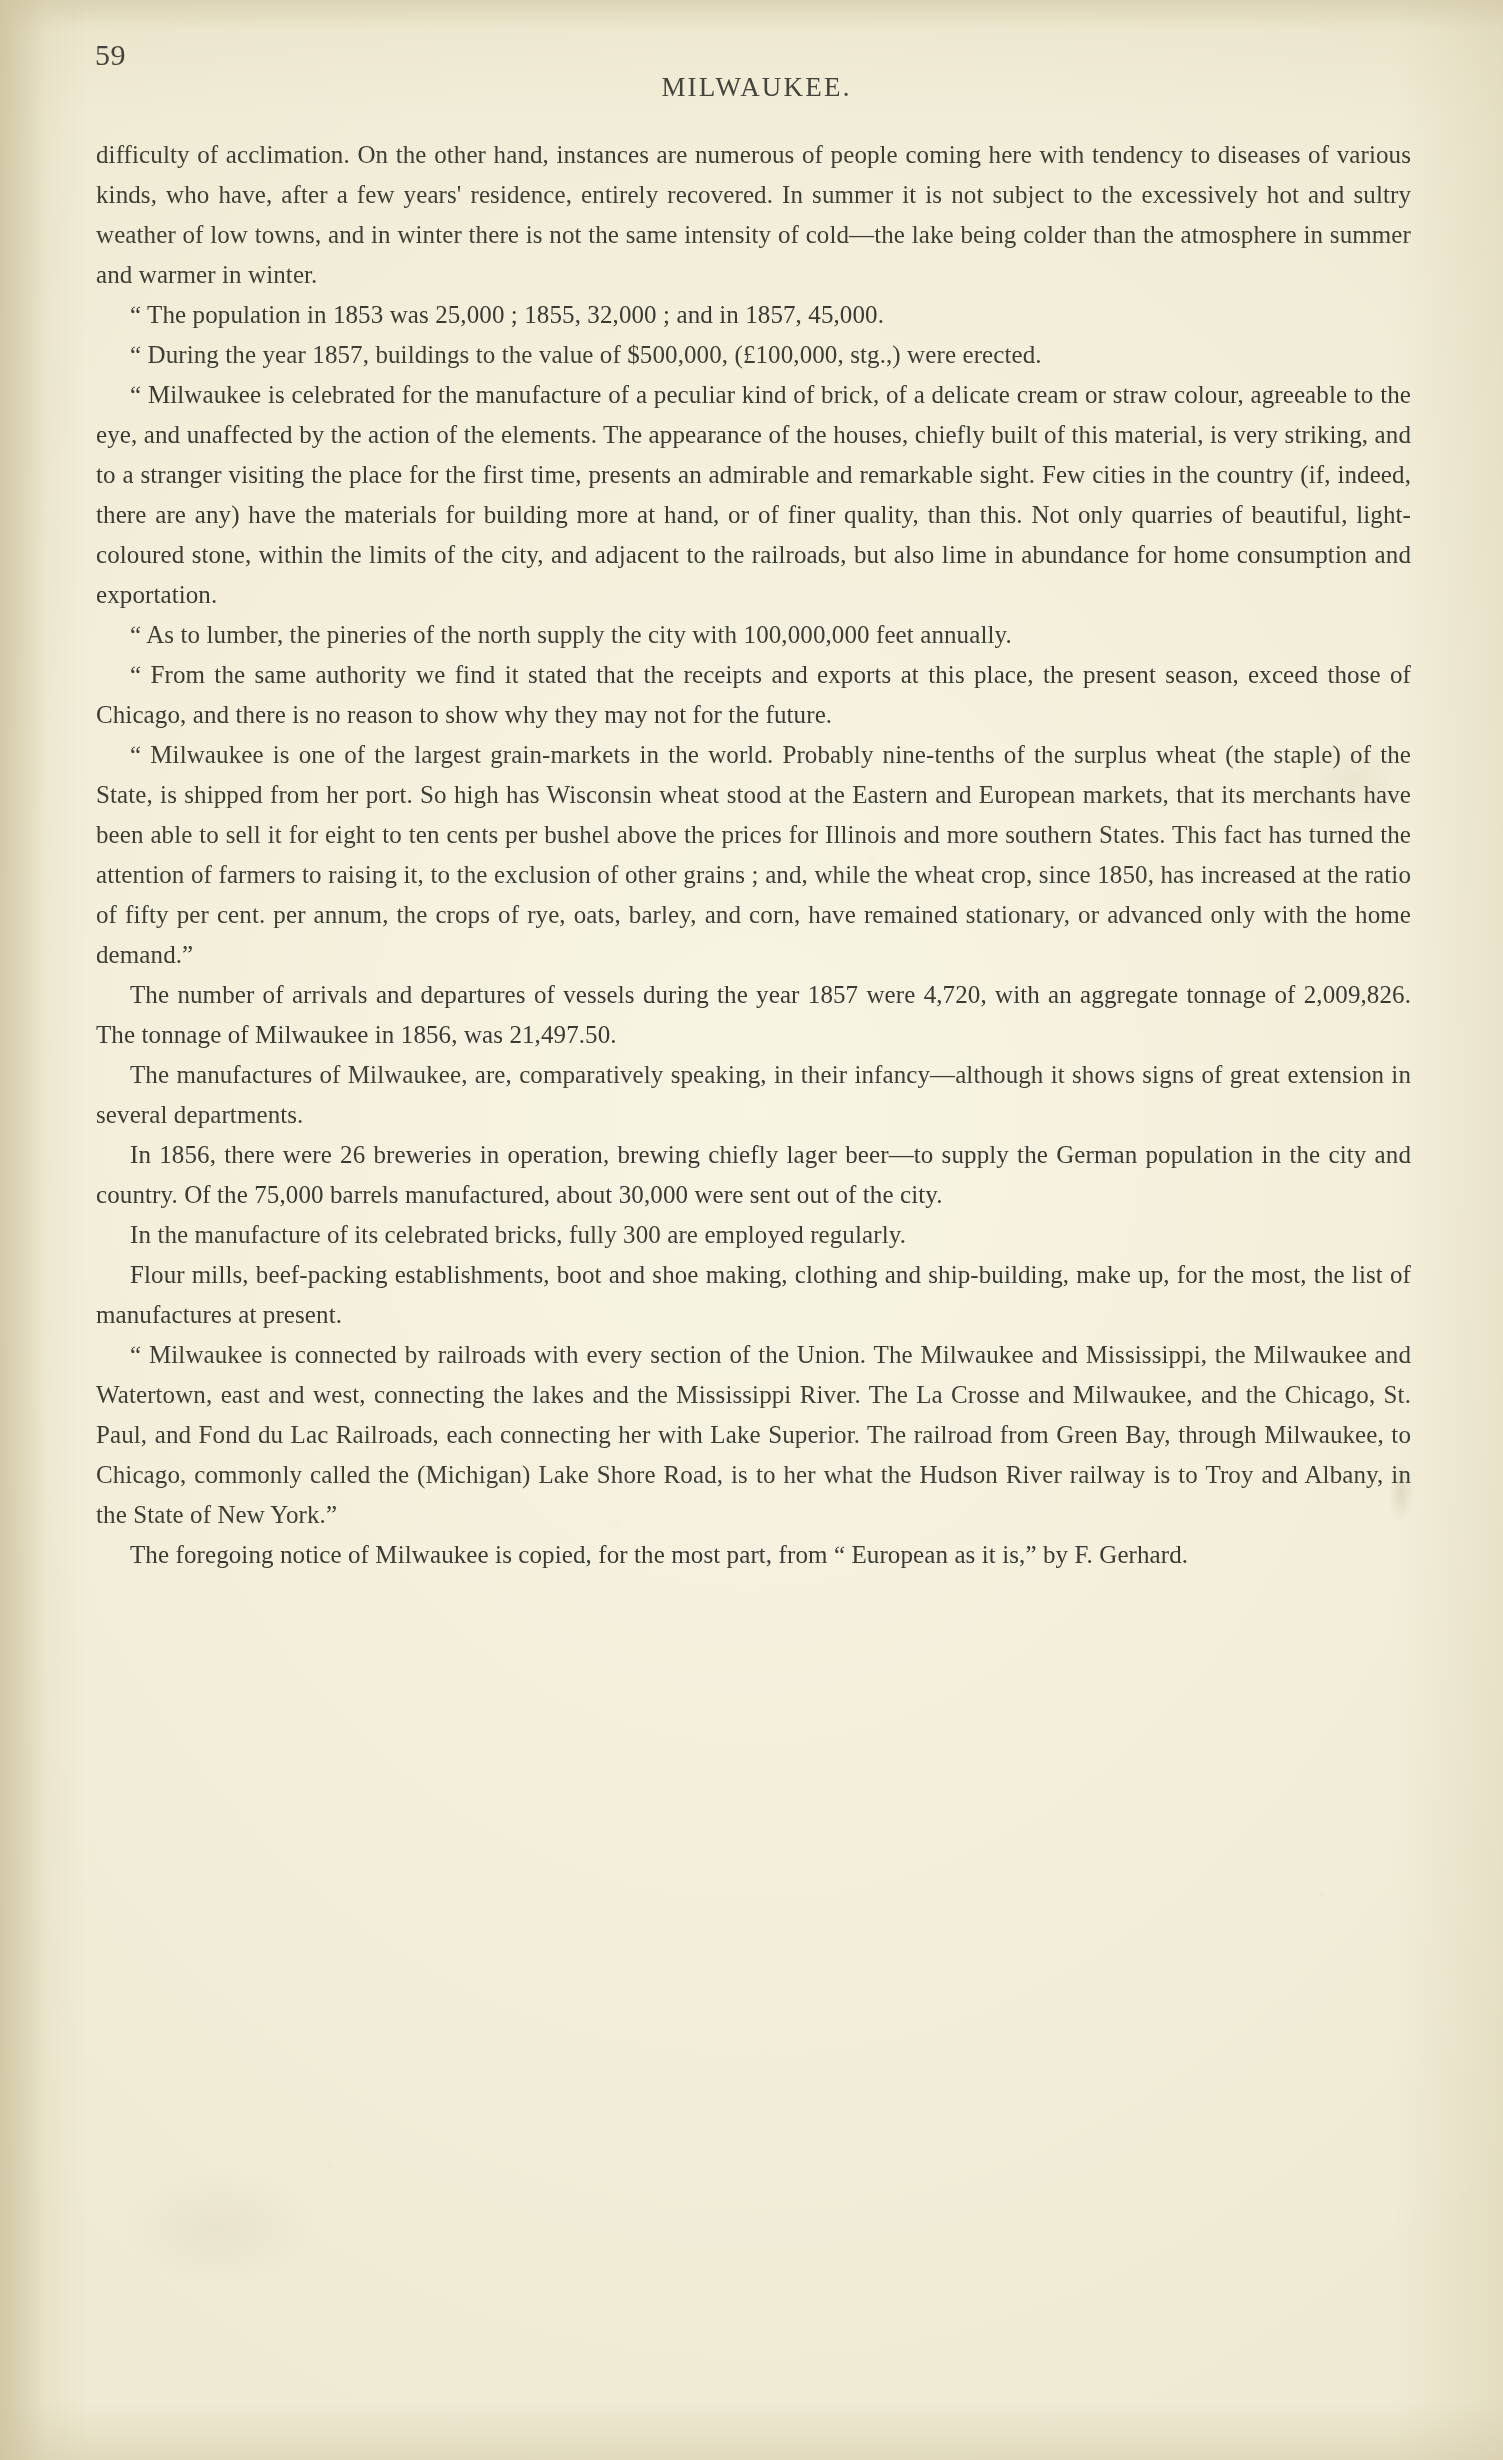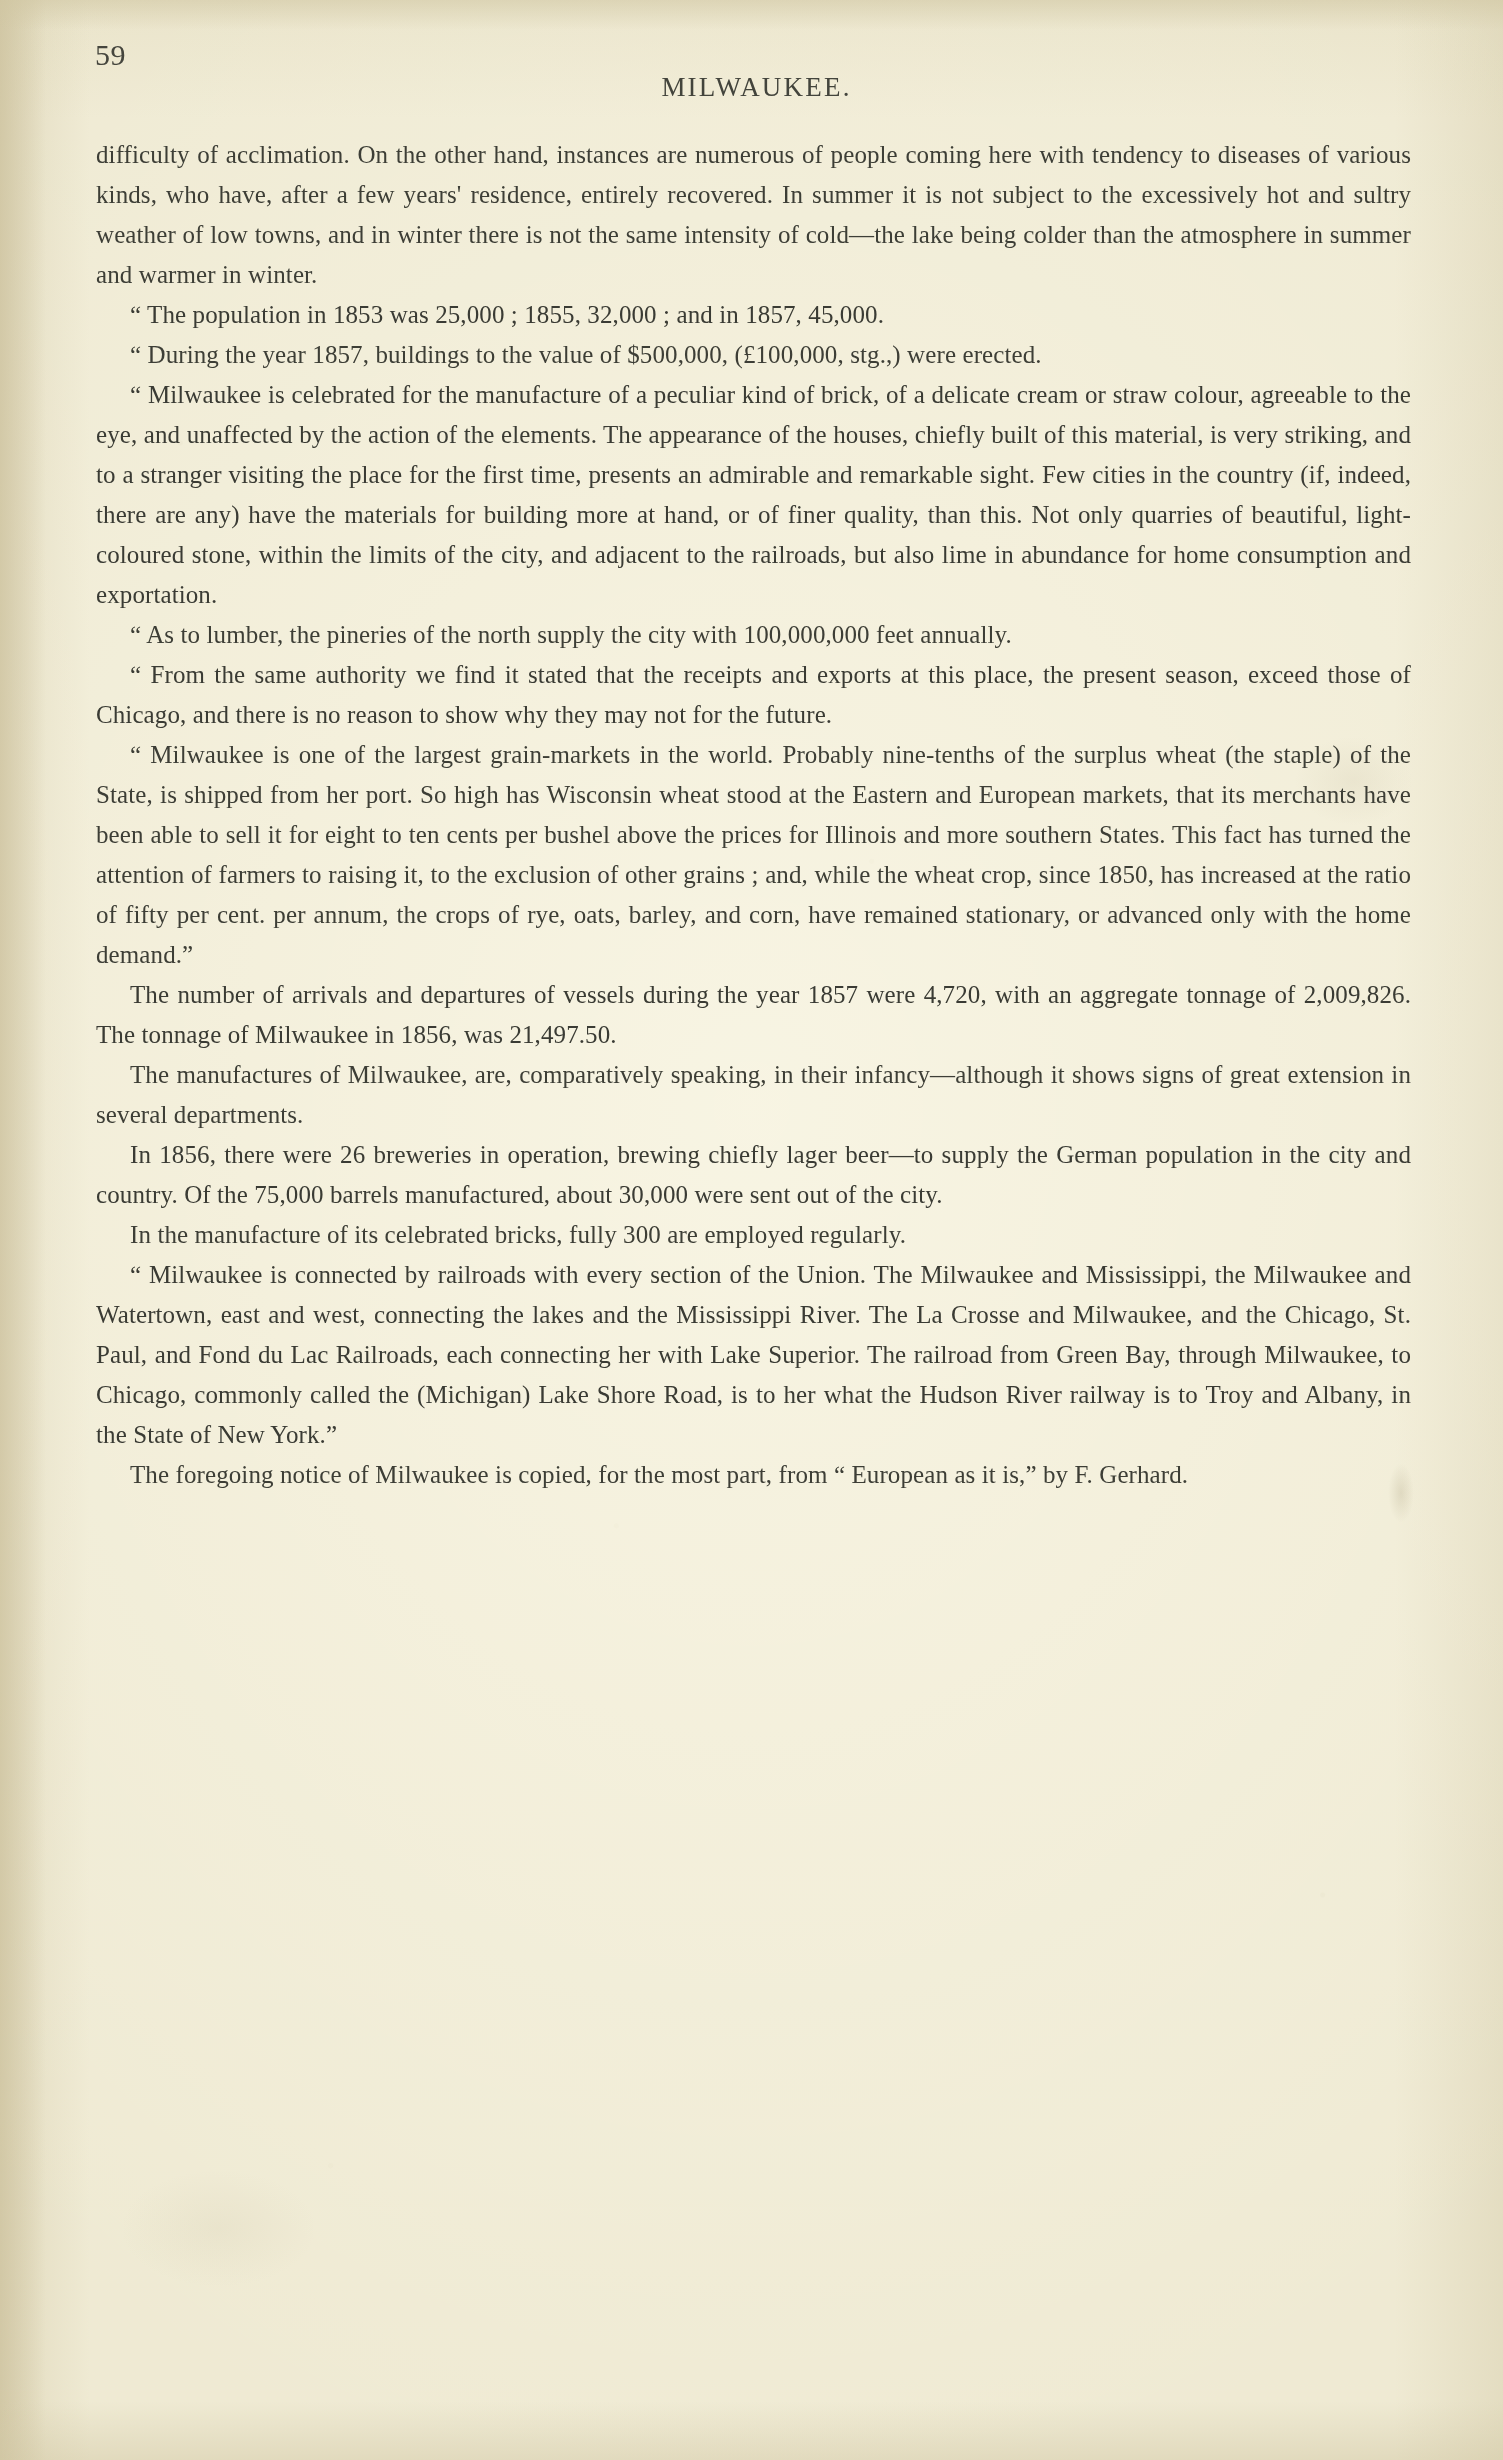--- a/index.html
+++ b/index.html
@@ -145,18 +145,19 @@
       <p class="indent">“ The population in 1853 was 25,000 ; 1855, 32,000 ; and in 1857, 45,000.</p>
       <p class="indent">“ During the year 1857, buildings to the value of $500,000, (£100,000, stg.,) were erected.</p>
       <p class="indent">“ Milwaukee is celebrated for the manufacture of a peculiar kind of brick, of a delicate cream or straw colour, agreeable to the eye, and unaffected by the action of the elements. The appearance of the houses, chiefly built of this material, is very striking, and to a stranger visiting the place for the first time, presents an admirable and remarkable sight. Few cities in the country (if, indeed, there are any) have the materials for building more at hand, or of finer quality, than this. Not only quarries of beautiful, light-coloured stone, within the limits of the city, and adjacent to the railroads, but also lime in abundance for home consumption and exportation.</p>
       <p class="indent">“ As to lumber, the pineries of the north supply the city with 100,000,000 feet annually.</p>
       <p class="indent">“ From the same authority we find it stated that the receipts and exports at this place, the present season, exceed those of Chicago, and there is no reason to show why they may not for the future.</p>
       <p class="indent">“ Milwaukee is one of the largest grain-markets in the world. Probably nine-tenths of the surplus wheat (the staple) of the State, is shipped from her port. So high has Wisconsin wheat stood at the Eastern and European markets, that its merchants have been able to sell it for eight to ten cents per bushel above the prices for Illinois and more southern States. This fact has turned the attention of farmers to raising it, to the exclusion of other grains ; and, while the wheat crop, since 1850, has increased at the ratio of fifty per cent. per annum, the crops of rye, oats, barley, and corn, have remained stationary, or advanced only with the home demand.”</p>
       <p class="indent">The number of arrivals and departures of vessels during the year 1857 were 4,720, with an aggregate tonnage of 2,009,826. The tonnage of Milwaukee in 1856, was 21,497.50.</p>
       <p class="indent">The manufactures of Milwaukee, are, comparatively speaking, in their infancy—although it shows signs of great extension in several departments.</p>
       <p class="indent">In 1856, there were 26 breweries in operation, brewing chiefly lager beer—to supply the German population in the city and country. Of the 75,000 barrels manufactured, about 30,000 were sent out of the city.</p>
       <p class="indent">In the manufacture of its celebrated bricks, fully 300 are employed regularly.</p>
+      <p class="indent">Flour mills, beef-packing establishments, boot and shoe making, clothing and ship-building, make up, for the most, the list of manufactures at present.</p>
       <p class="indent">“ Milwaukee is connected by railroads with every section of the Union. The Milwaukee and Mississippi, the Milwaukee and Watertown, east and west, connecting the lakes and the Mississippi River. The La Crosse and Milwaukee, and the Chicago, St. Paul, and Fond du Lac Railroads, each connecting her with Lake Superior. The railroad from Green Bay, through Milwaukee, to Chicago, commonly called the (Michigan) Lake Shore Road, is to her what the Hudson River railway is to Troy and Albany, in the State of New York.”</p>
       <p class="indent">The foregoing notice of Milwaukee is copied, for the most part, from “ European as it is,” by F. Gerhard.</p>
     </div>
 
 </div>
 
 
 </body></html>

